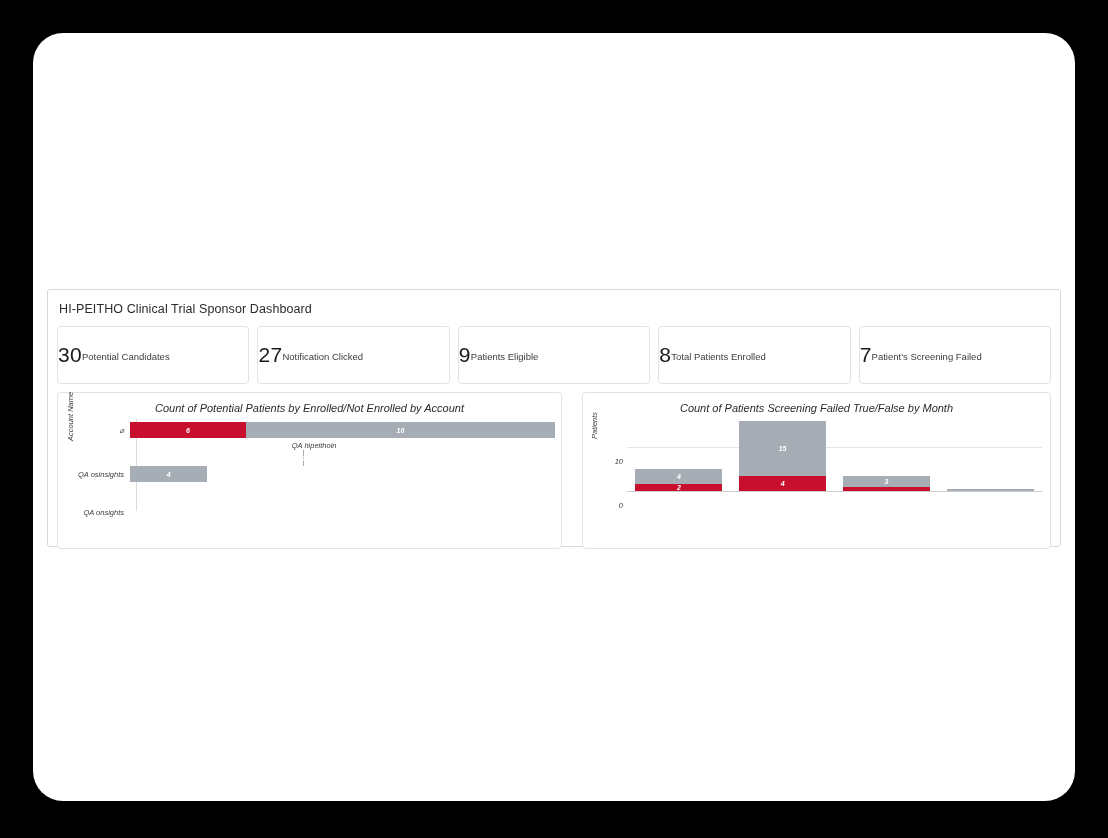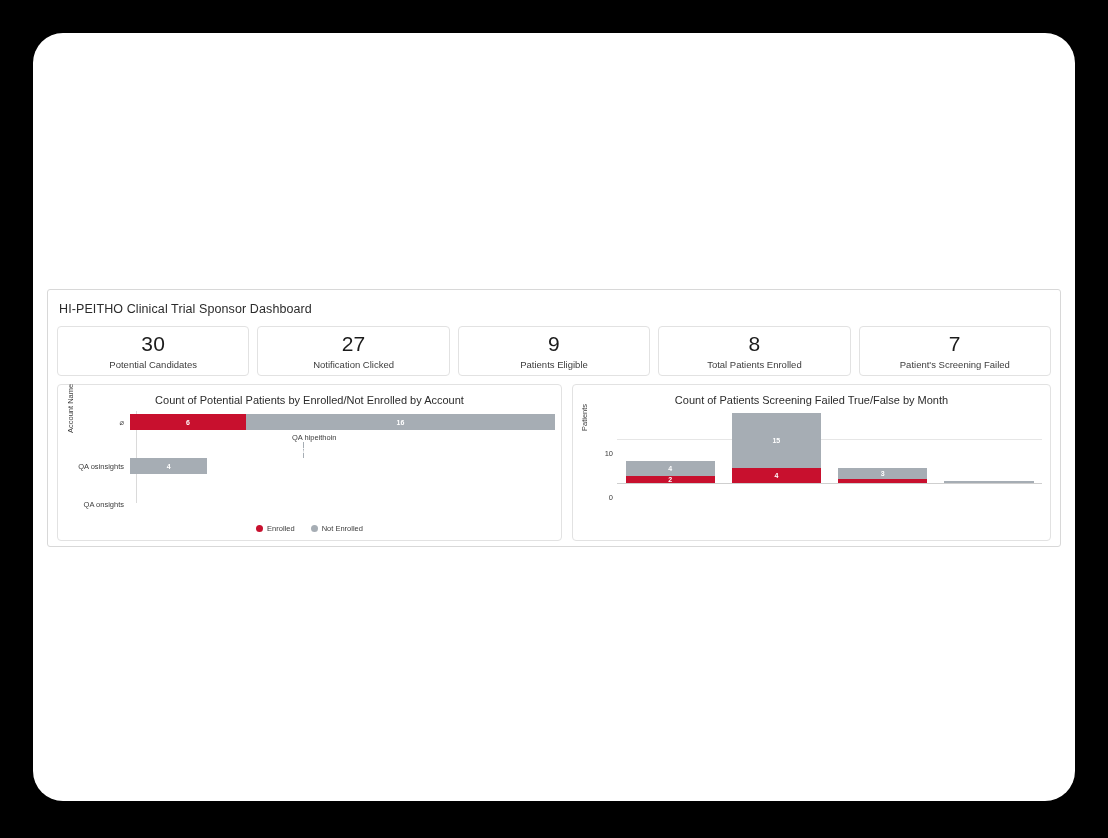--- a/index.html
+++ b/index.html
@@ -47,50 +47,50 @@
 
   
   #kpi-row {
     display: flex;
     gap: 8px;
     padding: 10px 9px 0 9px;
   }
 
   .kpi-card {
     flex: 1 1 0;
-    height: 50px;
+    height: 58px;
     background: #ffffff;
     border: 1px solid #e2e2e2;
     border-radius: 4px;
     display: flex;
-    flex-direction: column;
-    align-items: center;
-    justify-content: center;
+    flex-direction: row;
+    align-items: center;
   }
 
   .kpi-value {
     font-size: 21px;
     font-weight: 400;
     color: #1b1b1b;
     line-height: 24px;
     letter-spacing: .3px;
   }
 
   .kpi-label {
     font-size: 9.5px;
     color: #3c3c3c;
     margin-top: 3px;
     line-height: 11px;
   }
 
   
   #charts-row {
     display: flex;
-    gap: 10px;
+    gap: 20px;
     padding: 8px 9px 0 9px;
+    font-style: italic;
   }
 
   .chart-card {
     background: #ffffff;
     border: 1px solid #e2e2e2;
     border-radius: 4px;
     height: 157px;
     position: relative;
   }
   #chart-card-left  { flex: 0 0 505px; }
@@ -306,30 +306,20 @@
                   <div class="lseg" style="width: 18.1818%; background: rgb(166, 173, 180);">4</div>
                 </div>
               </div>
               <div class="lrow" style="top: 84px;">
                 <div class="lrow-label">QA onsights</div>
                 <div class="lrow-bars"></div>
               </div>
             </div>
         </div>
 
-        <div class="legend">
-          <div class="legend-item">
-            <span class="legend-dot" id="lg-l0" style="background: rgb(200, 16, 46);"></span>
-            <span class="legend-label">Enrolled</span>
-          </div>
-          <div class="legend-item">
-            <span class="legend-dot" id="lg-l1" style="background: rgb(166, 173, 180);"></span>
-            <span class="legend-label">Not Enrolled</span>
-          </div>
-        </div>
       </div>
 
       <div class="chart-card" id="chart-card-right">
 
         <div class="chart-title">Count of Patients Screening Failed True/False by Month</div>
 
         <div class="chart-plot" id="right-plot">
           <div id="right-axis-title">Patients</div>
 
           <div class="gridline" id="grid-10" style="top:30px;"></div>

